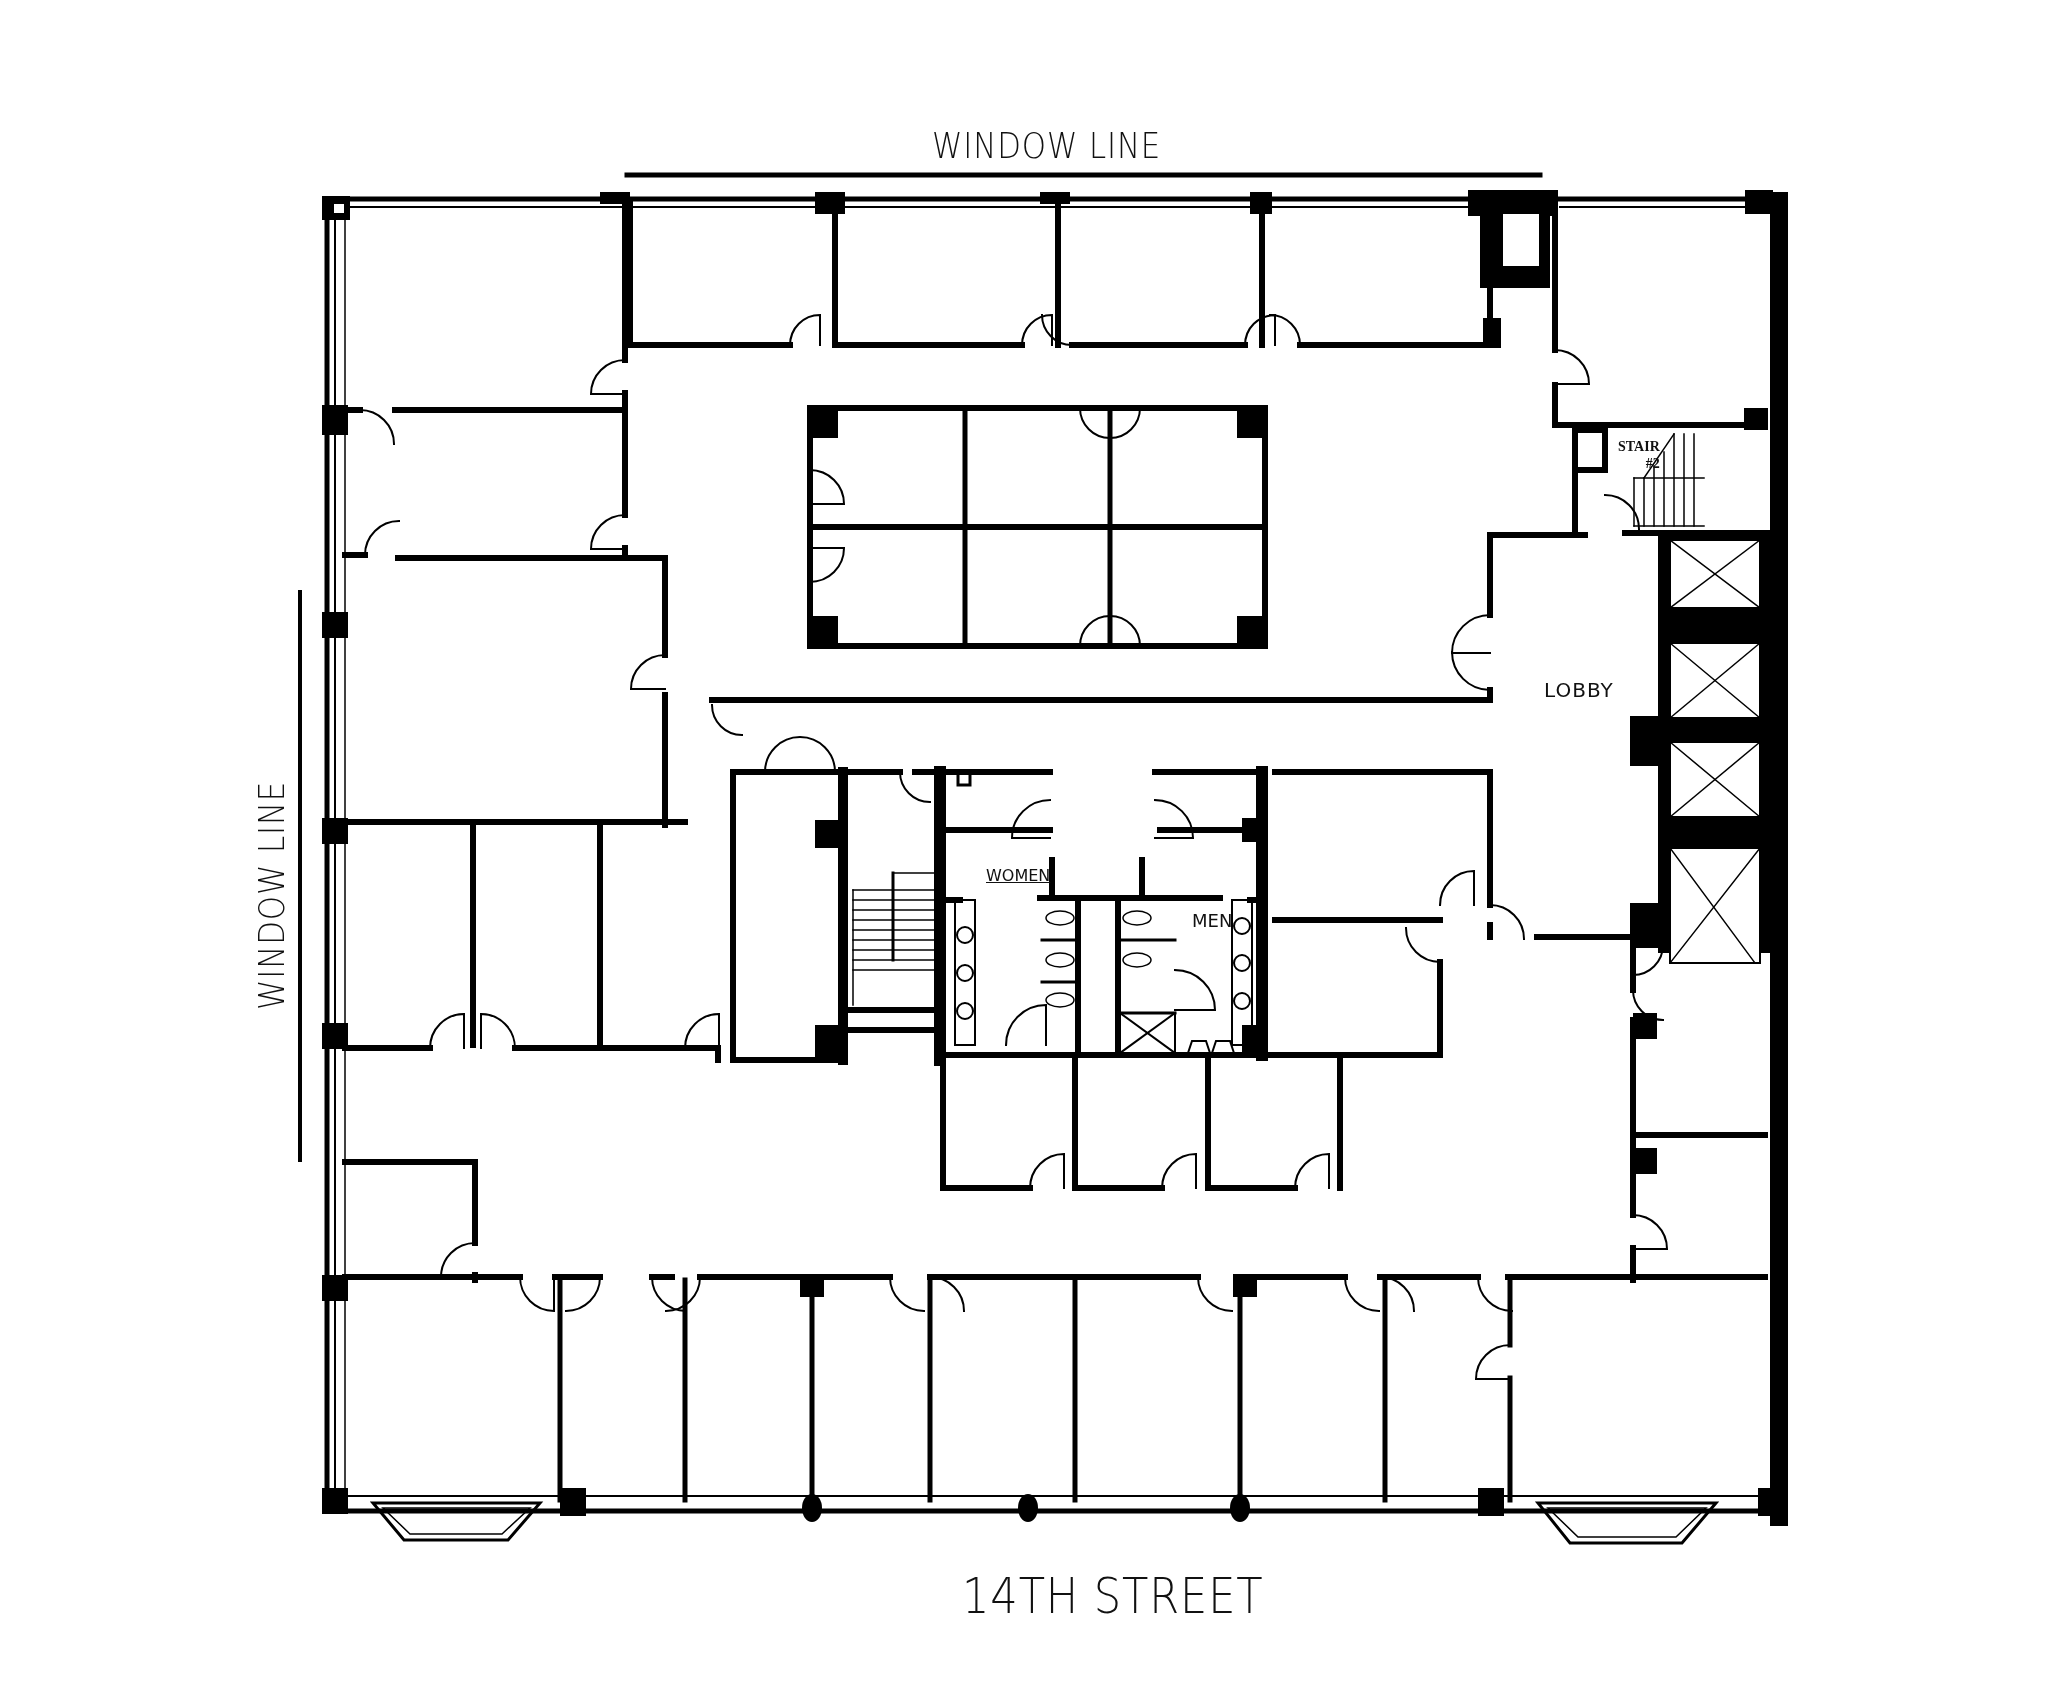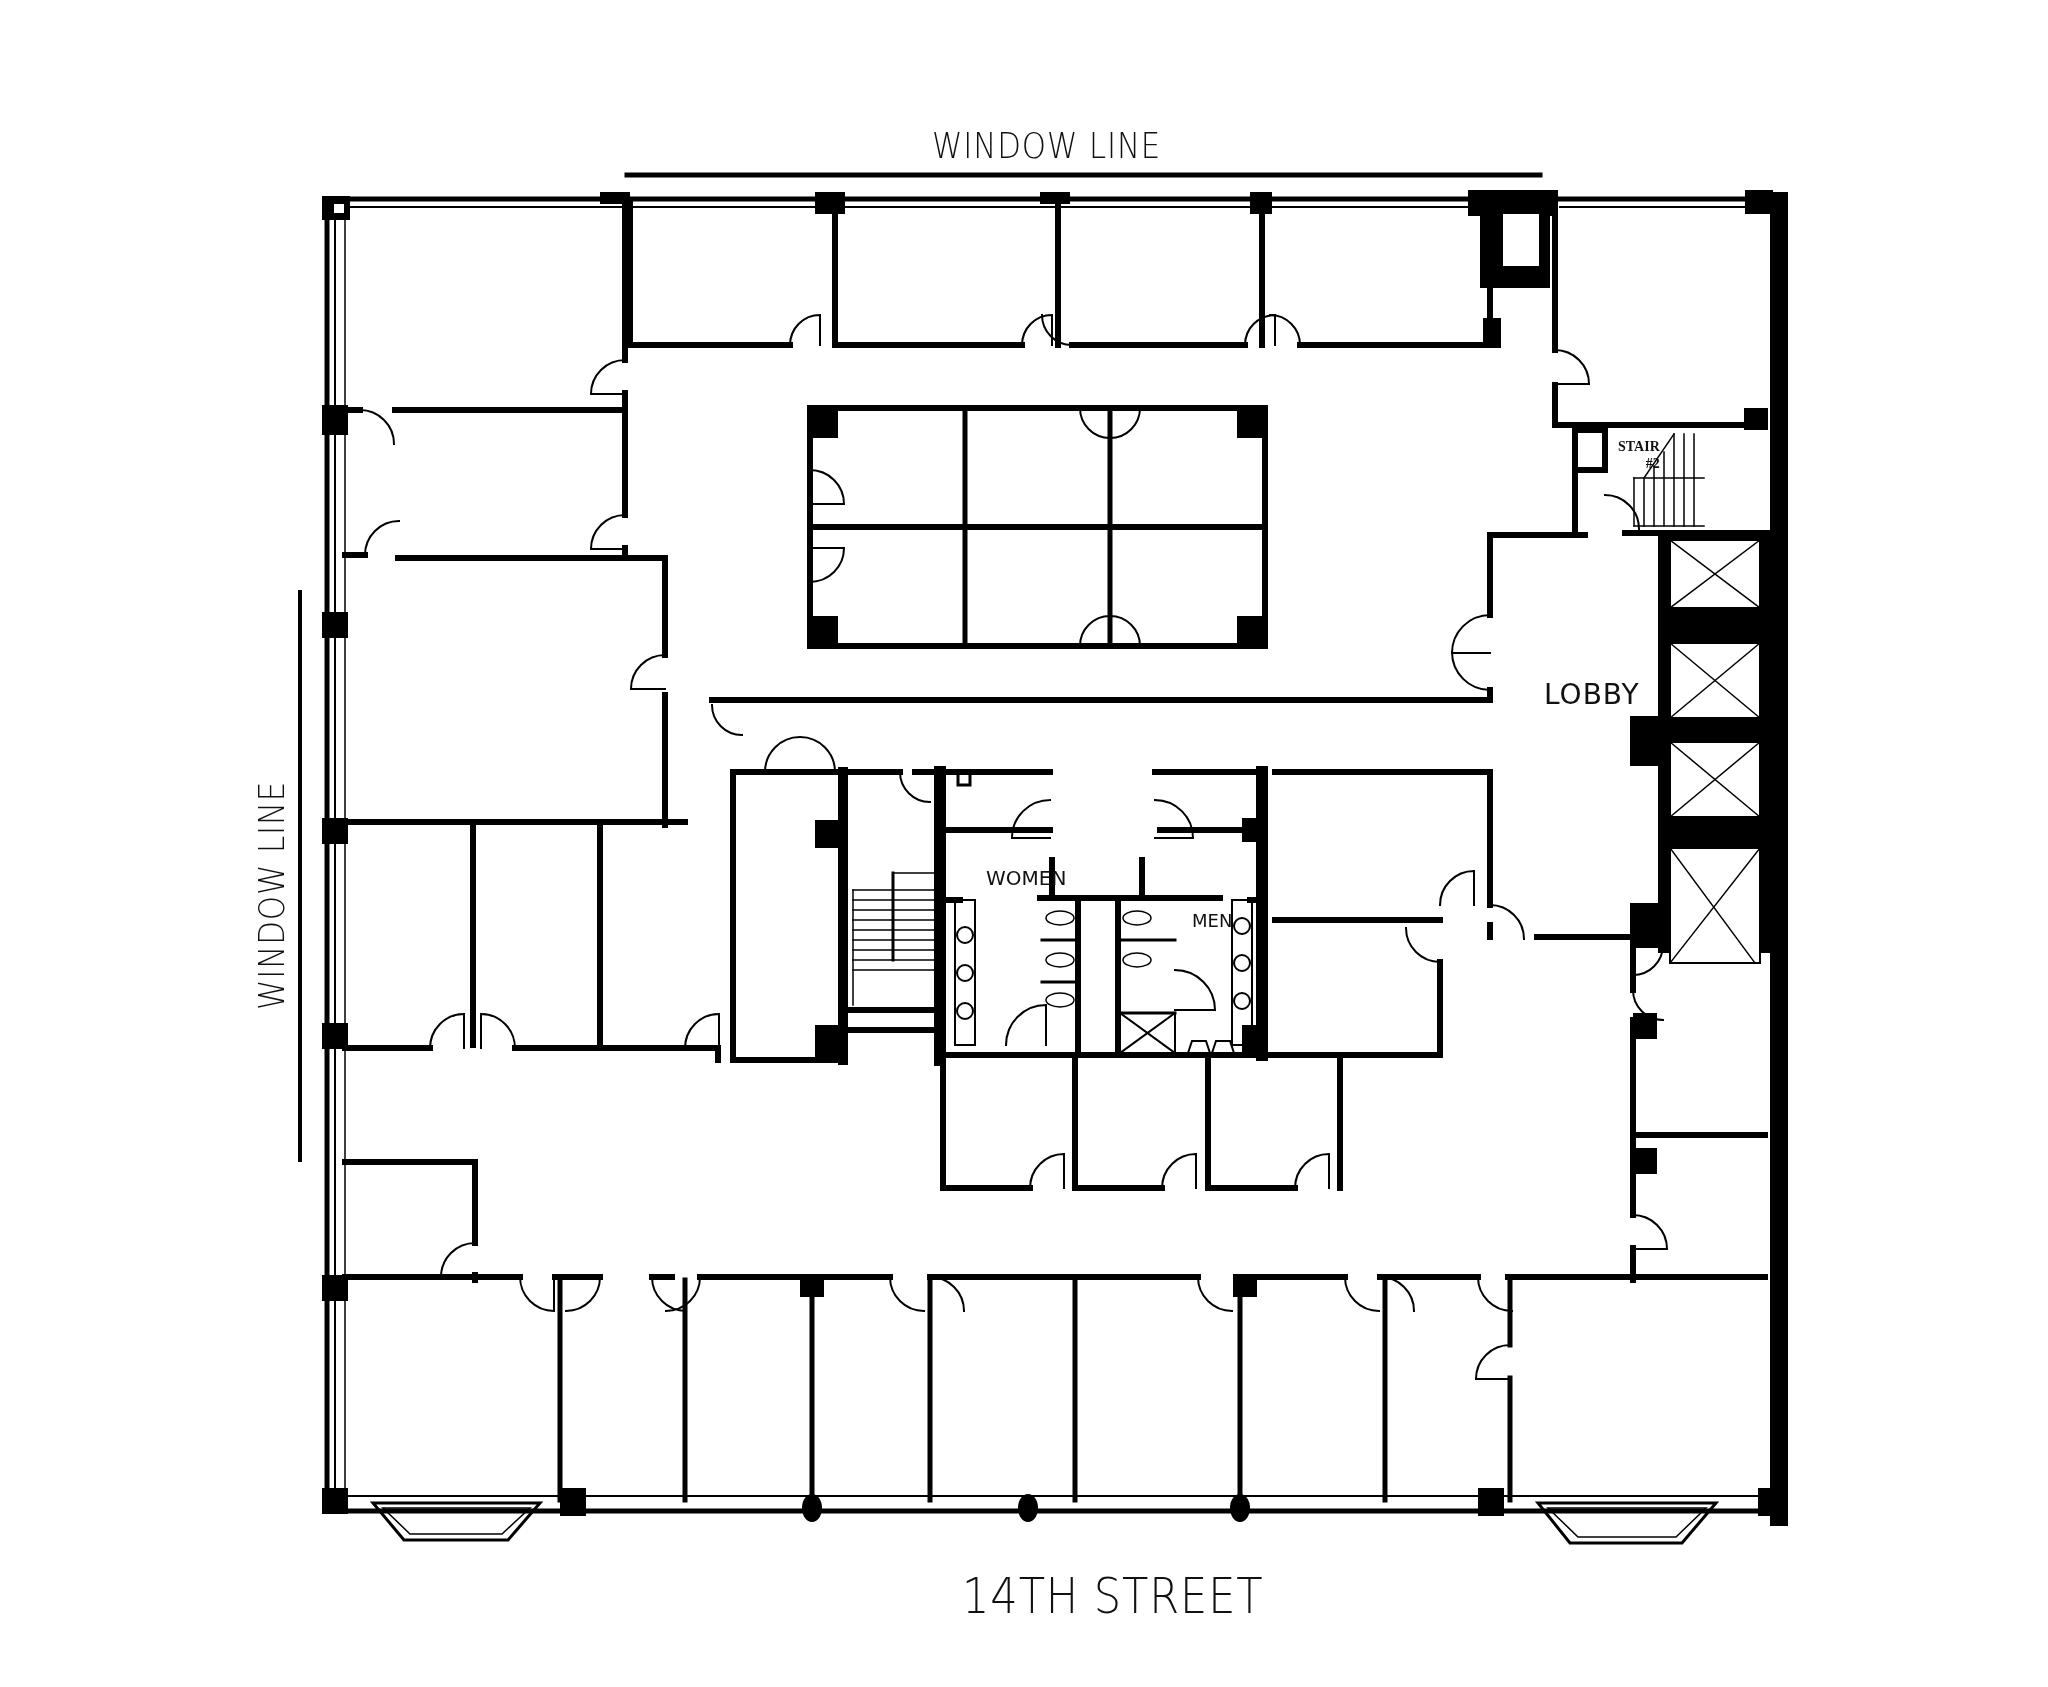--- a/index.html
+++ b/index.html
@@ -3,22 +3,22 @@
 <meta charset="utf-8">
 <style>
   html, body { margin: 0; padding: 0; background: #ffffff; }
   body { width: 2048px; height: 1687px; overflow: hidden; position: relative; font-family: "DejaVu Sans", sans-serif; }
   #plan { position: absolute; left: 0; top: 0; width: 2048px; height: 1687px; }
   .lbl { position: absolute; color: #111; white-space: nowrap; }
   .lbl-large { font-family: "DejaVu Sans", sans-serif; font-size: 40px; letter-spacing: 1px; font-weight: 300; transform: scaleX(0.88); transform-origin: left center; }
   .lbl-window-top { left: 932px; top: 126px; font-size: 35px; }
   .lbl-window-left { left: 252px; top: 1010px; font-size: 35px; transform: rotate(-90deg) scaleX(0.88); transform-origin: left top; }
   .lbl-street { left: 962px; top: 1568px; font-size: 49px; }
-  .lbl-lobby { left: 1544px; top: 678px; font-size: 28px; font-weight: normal; font-family: "DejaVu Sans", sans-serif; letter-spacing: 1px; }
-  .lbl-women { left: 986px; top: 866px; font-size: 20px; font-family: "DejaVu Sans", sans-serif; }
+  .lbl-lobby { left: 1544px; top: 678px; font-size: 20px; font-weight: normal; font-family: "DejaVu Sans", sans-serif; letter-spacing: 1px; }
+  .lbl-women { left: 986px; top: 866px; font-size: 16px; font-family: "DejaVu Sans", sans-serif; text-decoration: underline; }
   .lbl-men { left: 1192px; top: 866px; font-size: 18px; font-family: "DejaVu Sans", sans-serif; margin-top: 44px; }
   .lbl-stair { left: 1618px; top: 438px; font-size: 14px; line-height: 17px; font-family: Liberation Serif, serif; font-weight: bold; text-align: right; }
 </style>
 </head>
 <body>
 
 <svg id="plan" viewBox="0 0 2048 1687" xmlns="http://www.w3.org/2000/svg">
   <g fill="none" stroke="#000" stroke-linecap="square">
 
     <line x1="627" y1="175" x2="1540" y2="175" stroke-width="5"></line>

